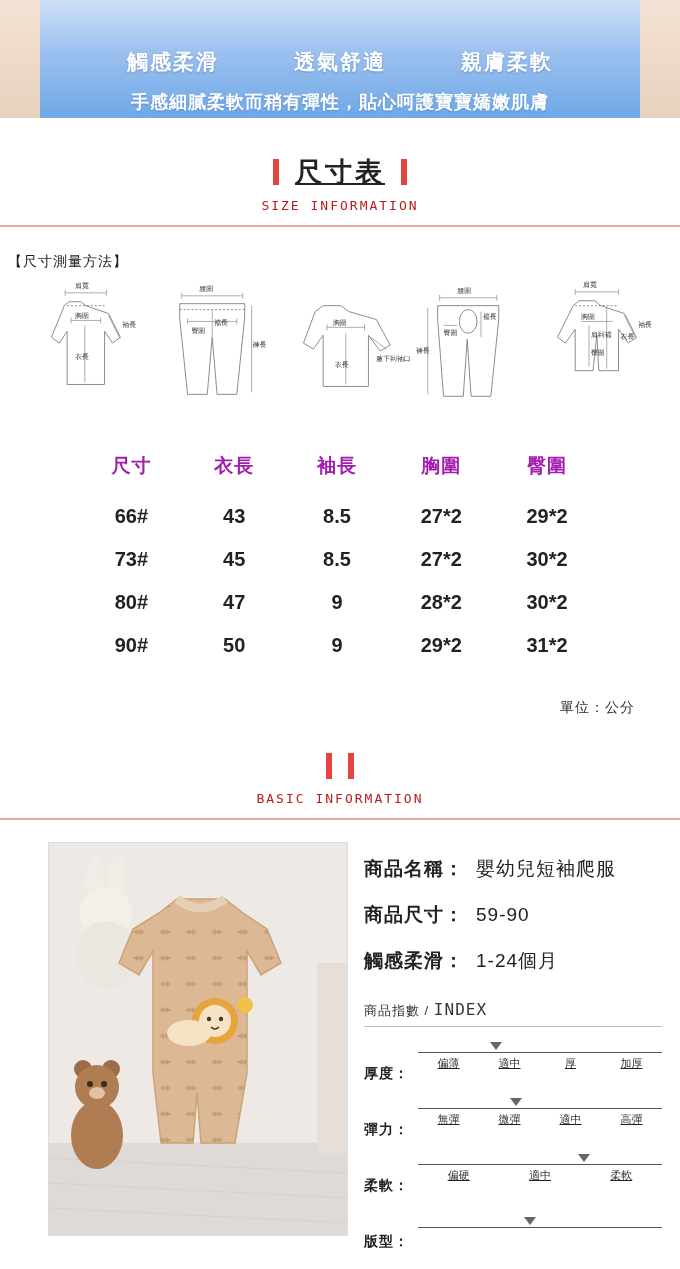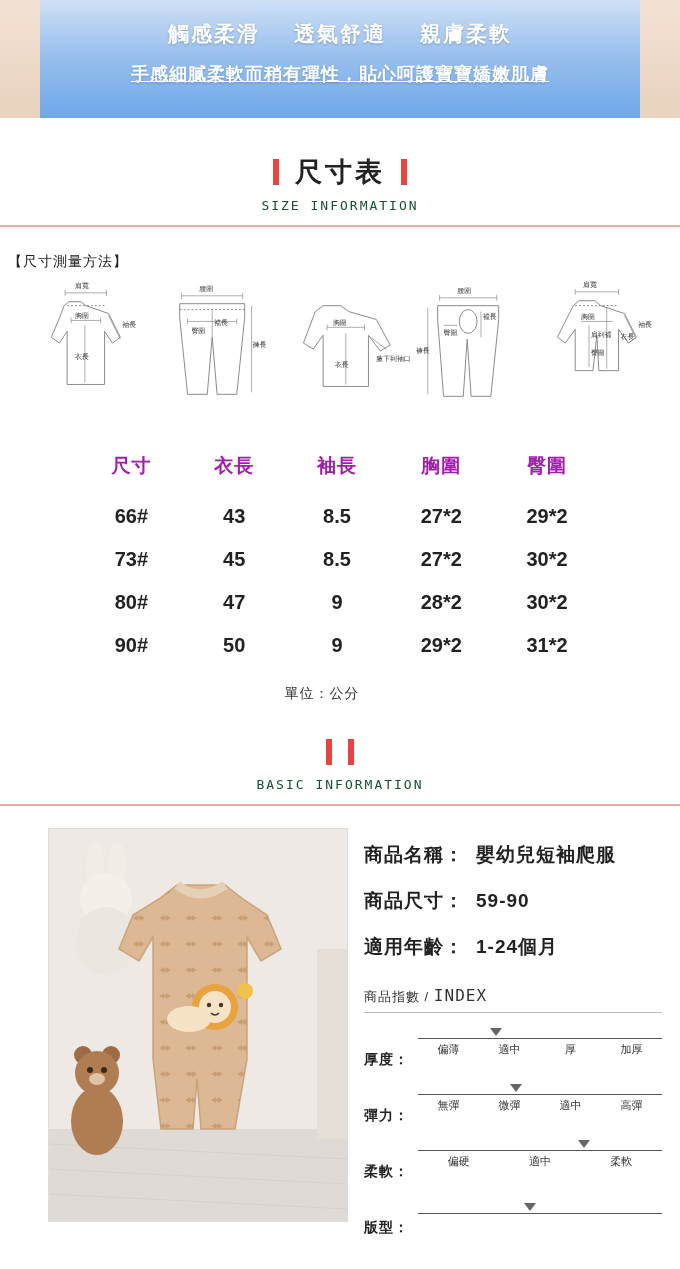--- a/index.html
+++ b/index.html
@@ -22,56 +22,56 @@
   .banner .left-pane{
     position:absolute;left:0;top:0;width:40px;height:118px;
     background:linear-gradient(180deg,#f3e2d4,#e9d2be);
   }
   .banner .right-pane{
     position:absolute;right:0;top:0;width:40px;height:118px;
     background:linear-gradient(180deg,#f3e2d4,#e9d2be);
   }
   .banner .feats{
     position:relative;
-    display:flex;justify-content:center;gap:34px;
+    display:flex;justify-content:center;gap:75px;
     padding-top:20px;
+    margin-top:28px;
   }
   .banner .feats span{
     font-size:21px;font-weight:700;color:#ffffff;
     letter-spacing:2px;
     text-shadow:0 1px 2px rgba(40,80,140,.35);
   }
   .banner .sub{
     position:relative;
     text-align:center;
     margin-top:14px;
     font-size:18px;
     font-weight:700;
     color:#ffffff;
     letter-spacing:1px;
     text-shadow:0 1px 2px rgba(40,80,140,.3);
-    text-decoration:underline;
   }
 
   
   .sect-title{
     text-align:center;
     padding-top:36px;
   }
   .sect-title .zh{
     font-size:27px;font-weight:700;color:#222;letter-spacing:3px;
-    display:inline-flex;align-items:center;gap:16px;
+    display:inline-flex;align-items:center;gap:16px;text-decoration:underline;
   }
   .bar{
     display:inline-block;width:6px;height:26px;background:#e8443f;
     vertical-align:middle;
   }
   .sect-title .en{
     margin-top:8px;
-    font-size:13px;color:#14532d;letter-spacing:2px;
+    font-size:13px;color:#b91c1c;letter-spacing:2px;
     font-family:"DejaVu Sans Mono","Liberation Mono",monospace;
   }
   .divider{
     margin-top:12px;height:2px;background:#e9a9a7;width:100%;
   }
 
   
   .measure-label{
     font-size:14px;color:#222;margin:26px 0 0 8px;letter-spacing:1px;
   }
@@ -87,21 +87,21 @@
   }
   table.size th{
     font-size:19px;font-weight:700;color:#a21caf;padding:10px 0 16px 0;
     letter-spacing:1px;
   }
   table.size td{
     font-size:20px;font-weight:700;color:#222;text-align:center;padding:10px 0;
   }
   table.size td.sz{font-weight:700;}
   .unit{
-    text-align:center;padding-right:36px;margin-top:18px;
+    text-align:right;padding-right:45px;margin-top:32px;
     font-size:14px;color:#333;letter-spacing:1px;
   }
 
   
   .basic-wrap{
     display:flex;gap:16px;padding:22px 18px 0 48px;
   }
   .photo{
     width:298px;height:392px;border:1px solid #ddd;position:relative;overflow:hidden;
     background:#efe9e4;flex:none;
@@ -109,32 +109,32 @@
   .info{
     flex:1;padding-top:14px;
   }
   .info-line{
     display:flex;align-items:baseline;margin-bottom:20px;
   }
   .info-line .k{
     font-size:19px;font-weight:700;color:#222;letter-spacing:1px;width:112px;flex:none;
   }
   .info-line .v{
-    font-size:19px;font-weight:700;color:#222;letter-spacing:1px;
+    font-size:19px;font-weight:400;color:#222;letter-spacing:1px;
   }
   .index-head{
     font-size:13px;color:#333;border-bottom:1px solid #bbb;padding-bottom:6px;margin-top:26px;
     letter-spacing:1px;
   }
   .index-head .en{font-family:"DejaVu Sans Mono","Liberation Mono",monospace;font-size:16px;}
   .idx-row{display:flex;align-items:center;margin-top:12px;}
   .idx-name{font-size:14px;font-weight:700;color:#222;width:54px;flex:none;letter-spacing:1px;margin-top:26px;}
   .idx-scale{flex:1;position:relative;}
   .idx-line{height:1px;background:#555;width:100%;margin-bottom:3px;}
-  .idx-ticks{display:flex;justify-content:center;}
+  .idx-ticks{display:flex;justify-content:center;text-decoration:underline;}
   .idx-ticks span{font-size:11px;color:#333;text-align:center;flex:1;}
   .idx-marker{
     position:absolute;top:-10px;width:0;height:0;
     border-left:6px solid transparent;border-right:6px solid transparent;
     border-top:8px solid #666;transform:translateX(-50%);
   }
   .bottom-pad{height:24px;}
 </style>
 </head>
 <body>
@@ -391,21 +391,21 @@
 
       <div class="info-line">
         <div class="k">商品名稱：</div>
         <div class="v">嬰幼兒短袖爬服</div>
       </div>
       <div class="info-line">
         <div class="k">商品尺寸：</div>
         <div class="v">59-90</div>
       </div>
       <div class="info-line">
-        <div class="k">適用年齡：</div>
+        <div class="k">觸感柔滑：</div>
         <div class="v">1-24個月</div>
       </div>
 
       <div class="index-head">
         <span>商品指數 /</span>
         <span class="en">INDEX</span>
       </div>
 
       <div class="idx-row">
         <div class="idx-name">厚度：</div>

